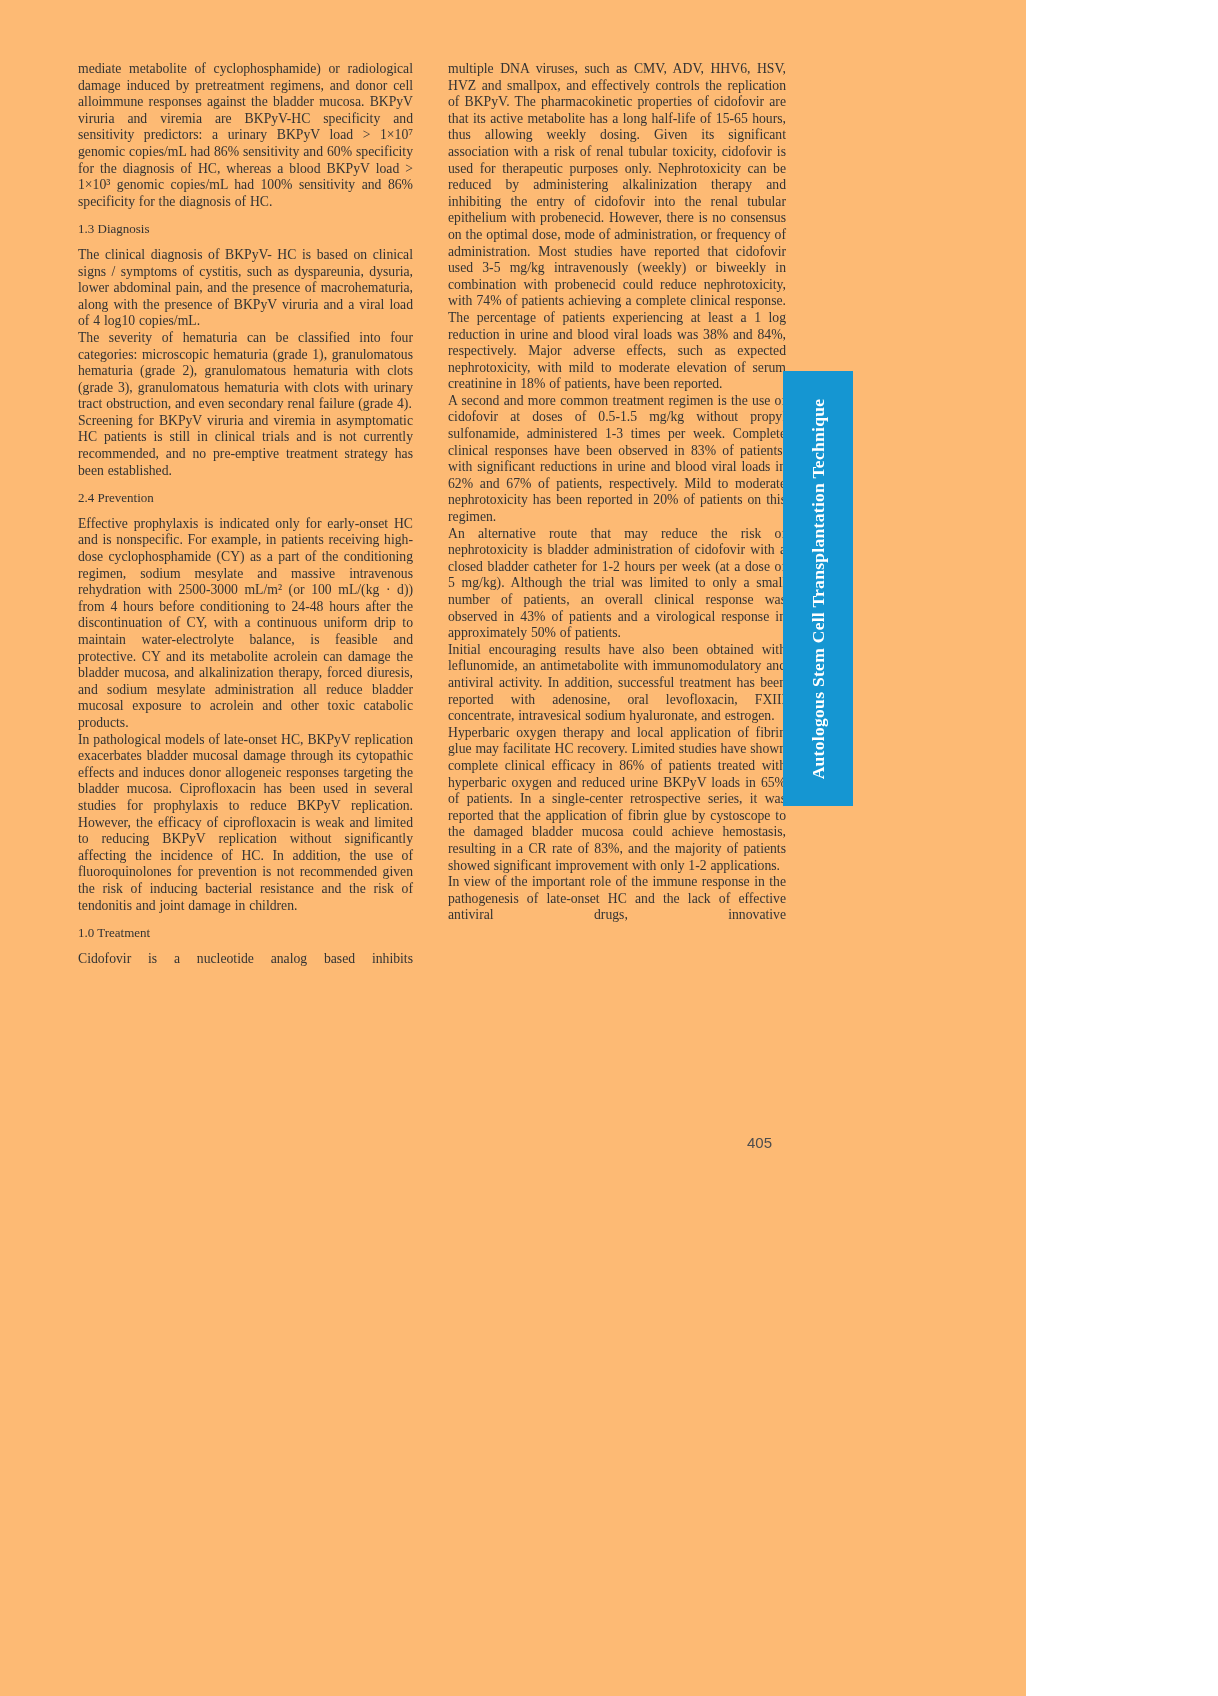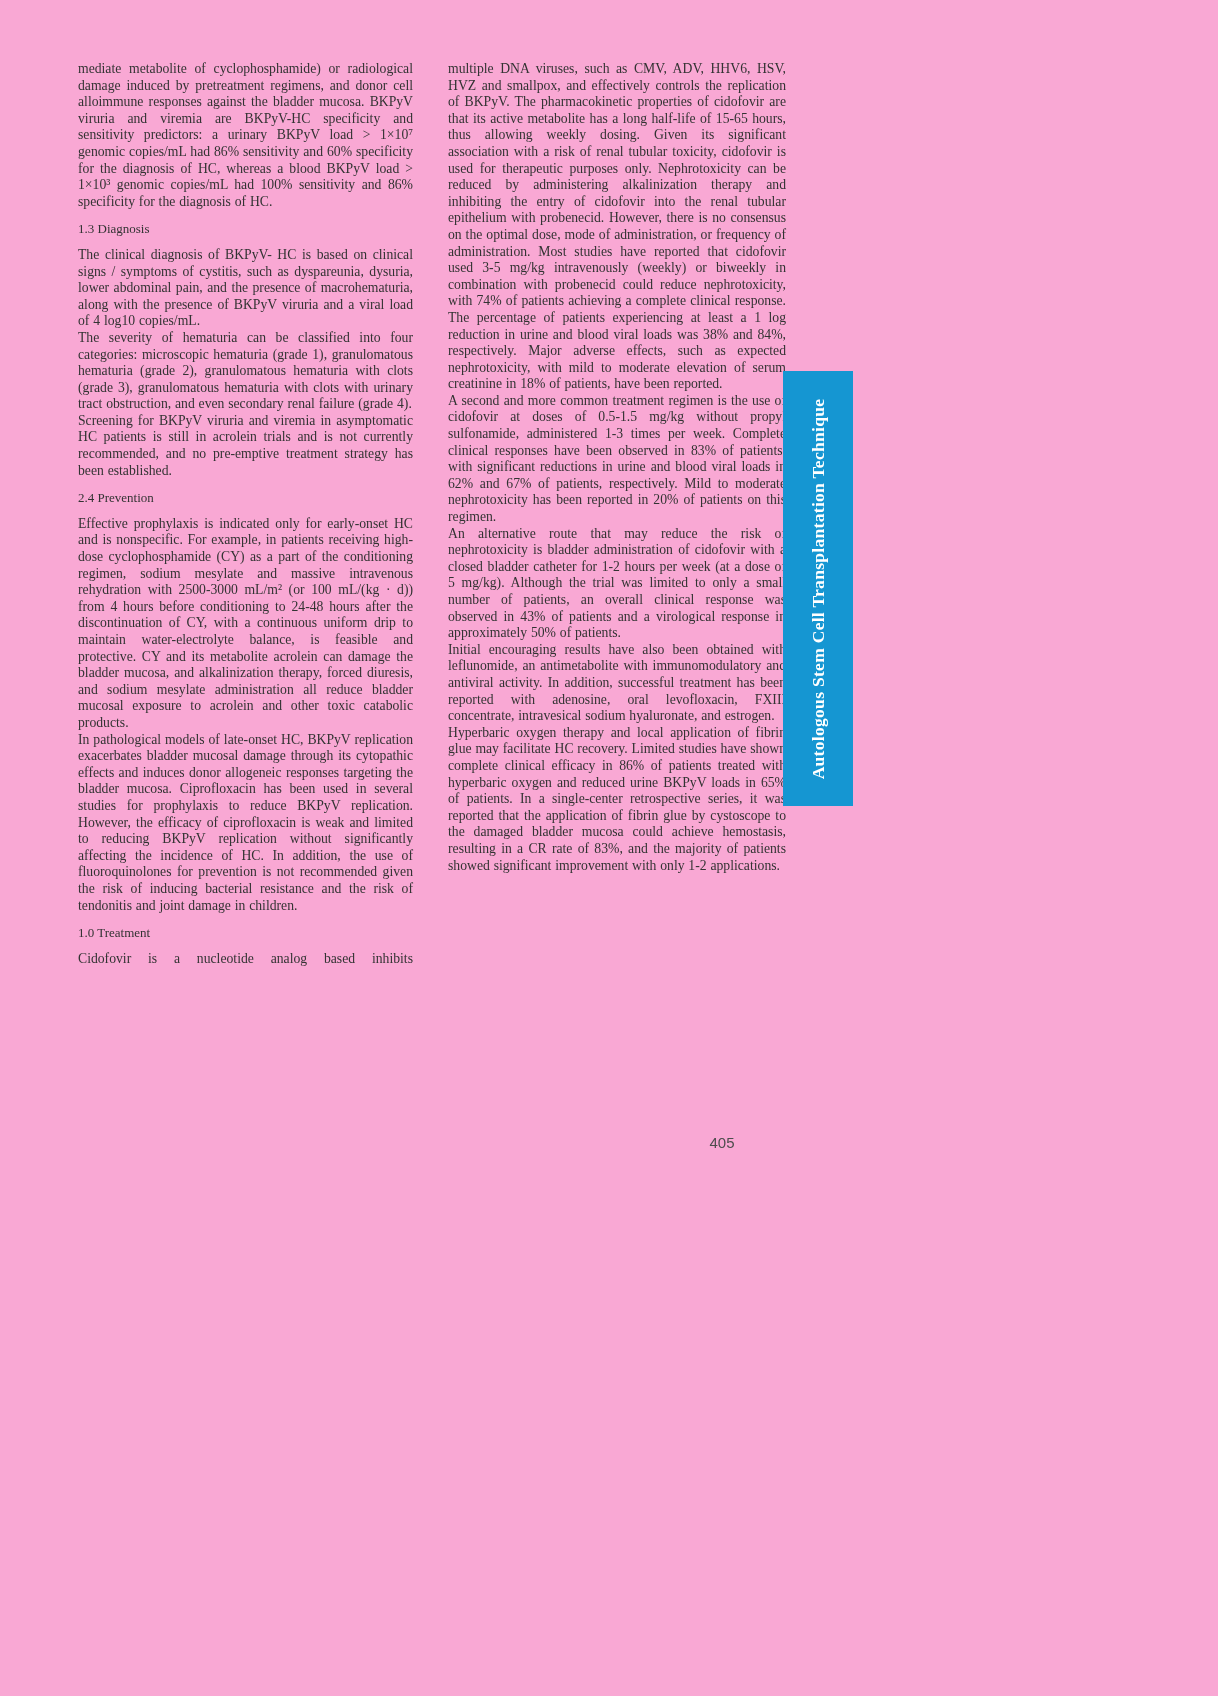--- a/index.html
+++ b/index.html
@@ -2,23 +2,23 @@
 <html lang="en"><head>
 <meta charset="utf-8">
 <style>
   html, body {
     margin: 0;
     padding: 0;
     background: #ffffff;
   }
   .page {
     position: relative;
-    width: 1218px;
+    width: 1026px;
     height: 1696px;
-    background: #f9a8d4;
+    background: #fdba74;
     font-family: "Liberation Serif", serif;
     color: #333333;
     overflow: hidden;
   }
   .col {
     position: absolute;
     top: 61px;
     font-size: 13.7px;
     line-height: 16.6px;
     text-align: justify;
@@ -57,50 +57,51 @@
     font-weight: bold;
     font-size: 17.5px;
     letter-spacing: 0.3px;
     color: #ffffff;
   }
   .page-number {
     position: absolute;
     left: 672px;
     top: 1134px;
     width: 100px;
-    text-align: center;
+    text-align: right;
     font-family: "Liberation Sans", sans-serif;
     font-size: 15px;
     color: #4d4d4d;
   }
 </style>
 </head>
 <body>
 
 <div class="page">
 
   <div class="col col-left">
     <p class="para">mediate metabolite of cyclophosphamide) or radiological damage induced by pretreatment regimens, and donor cell alloimmune responses against the bladder mucosa. BKPyV viruria and viremia are BKPyV-HC specificity and sensitivity predictors: a urinary BKPyV load &gt; 1×10⁷ genomic copies/mL had 86% sensitivity and 60% specificity for the diagnosis of HC, whereas a blood BKPyV load &gt; 1×10³ genomic copies/mL had 100% sensitivity and 86% specificity for the diagnosis of HC.</p>
     <h2 class="heading">1.3 Diagnosis</h2>
     <p class="para">The clinical diagnosis of BKPyV- HC is based on clinical signs / symptoms of cystitis, such as dyspareunia, dysuria, lower abdominal pain, and the presence of macrohematuria, along with the presence of BKPyV viruria and a viral load of 4 log10 copies/mL.</p>
     <p class="para">The severity of hematuria can be classified into four categories: microscopic hematuria (grade 1), granulomatous hematuria (grade 2), granulomatous hematuria with clots (grade 3), granulomatous hematuria with clots with urinary tract obstruction, and even secondary renal failure (grade 4).</p>
-    <p class="para">Screening for BKPyV viruria and viremia in asymptomatic HC patients is still in acrolein trials and is not currently recommended, and no pre-emptive treatment strategy has been established.</p>
+    <p class="para">Screening for BKPyV viruria and viremia in asymptomatic HC patients is still in clinical trials and is not currently recommended, and no pre-emptive treatment strategy has been established.</p>
     <h2 class="heading">2.4 Prevention</h2>
     <p class="para">Effective prophylaxis is indicated only for early-onset HC and is nonspecific. For example, in patients receiving high-dose cyclophosphamide (CY) as a part of the conditioning regimen, sodium mesylate and massive intravenous rehydration with 2500-3000 mL/m² (or 100 mL/(kg · d)) from 4 hours before conditioning to 24-48 hours after the discontinuation of CY, with a continuous uniform drip to maintain water-electrolyte balance, is feasible and protective. CY and its metabolite acrolein can damage the bladder mucosa, and alkalinization therapy, forced diuresis, and sodium mesylate administration all reduce bladder mucosal exposure to acrolein and other toxic catabolic products.</p>
     <p class="para">In pathological models of late-onset HC, BKPyV replication exacerbates bladder mucosal damage through its cytopathic effects and induces donor allogeneic responses targeting the bladder mucosa. Ciprofloxacin has been used in several studies for prophylaxis to reduce BKPyV replication. However, the efficacy of ciprofloxacin is weak and limited to reducing BKPyV replication without significantly affecting the incidence of HC. In addition, the use of fluoroquinolones for prevention is not recommended given the risk of inducing bacterial resistance and the risk of tendonitis and joint damage in children.</p>
     <h2 class="heading">1.0 Treatment</h2>
     <p class="para force-justify">Cidofovir is a nucleotide analog based inhibits</p>
   </div>
 
   <div class="col col-right">
     <p class="para">multiple DNA viruses, such as CMV, ADV, HHV6, HSV, HVZ and smallpox, and effectively controls the replication of BKPyV. The pharmacokinetic properties of cidofovir are that its active metabolite has a long half-life of 15-65 hours, thus allowing weekly dosing. Given its significant association with a risk of renal tubular toxicity, cidofovir is used for therapeutic purposes only. Nephrotoxicity can be reduced by administering alkalinization therapy and inhibiting the entry of cidofovir into the renal tubular epithelium with probenecid. However, there is no consensus on the optimal dose, mode of administration, or frequency of administration. Most studies have reported that cidofovir used 3-5 mg/kg intravenously (weekly) or biweekly in combination with probenecid could reduce nephrotoxicity, with 74% of patients achieving a complete clinical response. The percentage of patients experiencing at least a 1 log reduction in urine and blood viral loads was 38% and 84%, respectively. Major adverse effects, such as expected nephrotoxicity, with mild to moderate elevation of serum creatinine in 18% of patients, have been reported.</p>
     <p class="para">A second and more common treatment regimen is the use of cidofovir at doses of 0.5-1.5 mg/kg without propyl sulfonamide, administered 1-3 times per week. Complete clinical responses have been observed in 83% of patients, with significant reductions in urine and blood viral loads in 62% and 67% of patients, respectively. Mild to moderate nephrotoxicity has been reported in 20% of patients on this regimen.</p>
     <p class="para">An alternative route that may reduce the risk of nephrotoxicity is bladder administration of cidofovir with a closed bladder catheter for 1-2 hours per week (at a dose of 5 mg/kg). Although the trial was limited to only a small number of patients, an overall clinical response was observed in 43% of patients and a virological response in approximately 50% of patients.</p>
     <p class="para">Initial encouraging results have also been obtained with leflunomide, an antimetabolite with immunomodulatory and antiviral activity. In addition, successful treatment has been reported with adenosine, oral levofloxacin, FXIII concentrate, intravesical sodium hyaluronate, and estrogen.</p>
     <p class="para">Hyperbaric oxygen therapy and local application of fibrin glue may facilitate HC recovery. Limited studies have shown complete clinical efficacy in 86% of patients treated with hyperbaric oxygen and reduced urine BKPyV loads in 65% of patients. In a single-center retrospective series, it was reported that the application of fibrin glue by cystoscope to the damaged bladder mucosa could achieve hemostasis, resulting in a CR rate of 83%, and the majority of patients showed significant improvement with only 1-2 applications.</p>
+    <p class="para force-justify">In view of the important role of the immune response in the pathogenesis of late-onset HC and the lack of effective antiviral drugs, innovative</p>
   </div>
 
   <div class="chapter-tab" style="background: rgb(21, 150, 210);">
     <span class="chapter-tab-label" style="color: rgb(255, 255, 255);">Autologous Stem Cell Transplantation Technique</span>
   </div>
 
   <div class="page-number">405</div>
 
 </div>
 

